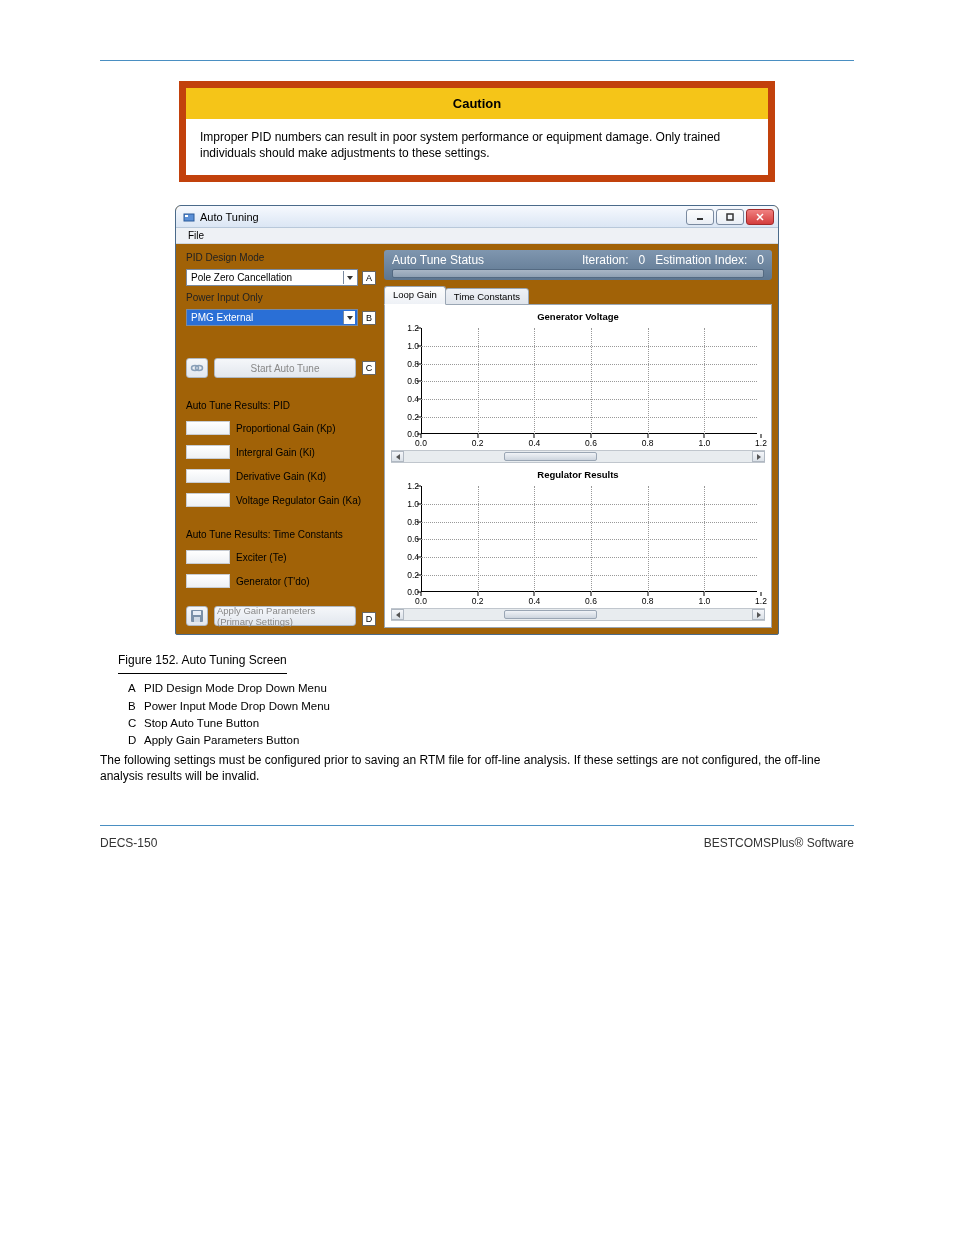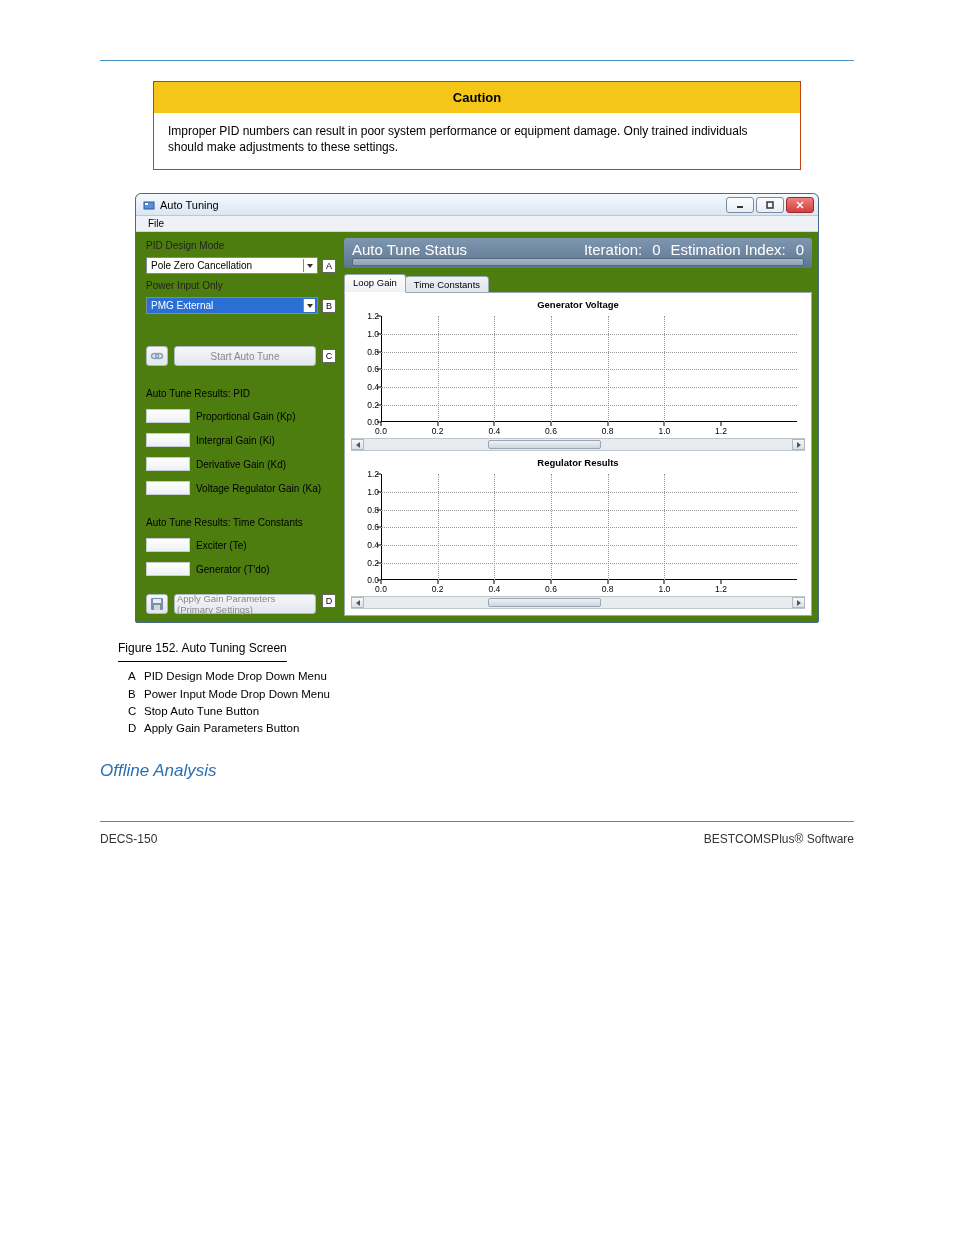--- a/index.html
+++ b/index.html
@@ -13,46 +13,46 @@
   }
   .page {
     padding: 60px 100px 40px 100px;
   }
   .hr { border: 0; border-top: 1px solid #4a8fc2; margin: 0 0 20px 0; }
   .hr2 { border: 0; border-top: 1px solid #4a8fc2; margin: 40px 0 10px 0; }
 
   
   .caution-box {
     margin: 0 auto 23px auto;
-    width: 648px;
-    border: 1px solid #c2410c;
+    width: 596px;
+    border: 7px solid #c2410c;
     background: #fff;
   }
   .caution-head {
     background: #f5c518;
     color: #000;
     text-align: center;
     font-weight: bold;
     padding: 8px 0;
     font-size: 13px;
   }
   .caution-body {
     padding: 10px 14px 14px 14px;
     font-size: 12px;
     line-height: 1.35;
   }
 
   
   .window {
-    width: 684px;
+    width: 604px;
     margin: 10px auto;
     border: 1px solid #4a6a8a;
     border-radius: 6px 6px 2px 2px;
     overflow: hidden;
-    background: #4d7c0f;
+    background: #a16207;
     font-size: 10px;
     color: #000;
   }
   .titlebar {
     display: flex;
     align-items: center;
     height: 22px;
     padding: 0 4px 0 6px;
     background: linear-gradient(#f6f9fe, #dbe6f4);
     border-bottom: 1px solid #b8c8da;
@@ -143,21 +143,21 @@
   .section-title { font-size: 10px; margin-top: 4px; }
   .result-row { display: flex; align-items: center; gap: 6px; margin-top: 4px; }
   .result-input {
     width: 44px; height: 14px;
     border: 1px solid #c8ccd2;
     background: linear-gradient(#fff,#eef1f5);
   }
   .result-label { font-size: 10px; }
 
   .apply-row {
-    display:flex; align-items:flex-start; gap:6px;
+    display:flex; align-items:flex-end; gap:6px;
     margin-top: auto;
   }
   .apply-icon {
     width: 22px; height: 20px;
     border: 1px solid #b0b8c2;
     border-radius: 3px;
     background: linear-gradient(#f5f7fa,#e2e7ee);
     display:inline-flex;align-items:center;justify-content:center;
   }
   .apply-btn {
@@ -181,21 +181,21 @@
   .status-bar {
     background: linear-gradient(#7f96af,#5d7690);
     color:#fff;
     height: 30px;
     border-radius: 3px;
     padding: 3px 8px 2px 8px;
     display:flex;
     flex-direction:column;
     justify-content:space-between;
   }
-  .status-bar .row1 { display:flex; font-size:15px; align-items:center; }
+  .status-bar .row1 { display:flex; font-size:12px; align-items:center; }
   .status-bar .row1 .t { flex:1; }
   .status-bar .row1 .kv { margin-left: 10px; }
   .progress {
     height: 9px;
     background: linear-gradient(#a8b6c6,#8fa1b4);
     border: 1px solid #546a82;
     border-radius: 2px;
   }
 
   .tabs-row { margin-top: 6px; display:flex; }
@@ -572,20 +572,20 @@
     <div class="row">
         <span class="k">C</span>
         <span>Stop Auto Tune Button</span>
       </div>
     <div class="row">
         <span class="k">D</span>
         <span>Apply Gain Parameters Button</span>
       </div>
   </div>
 
-  <div class="content-h1">Offline Analysis</div>
+  <div class="body-text">The following settings must be configured prior to saving an RTM file for off-line analysis. If these settings are not configured, the off-line analysis results will be invalid.</div>
 
   <hr class="hr2">
   <div class="footer">
     <span>DECS-150</span>
     <span>BESTCOMSPlus® Software</span>
   </div>
 </div>
 
 </body></html>

